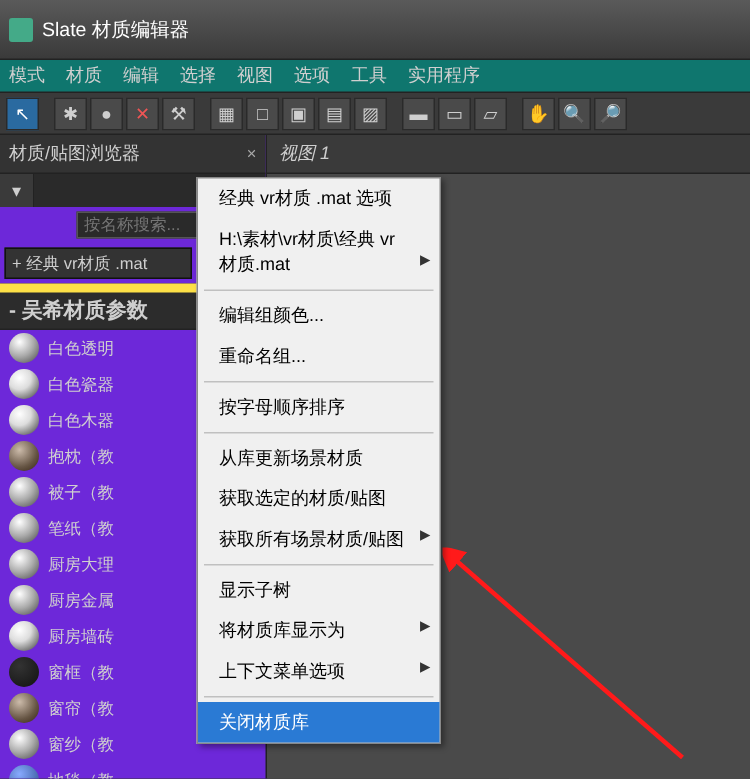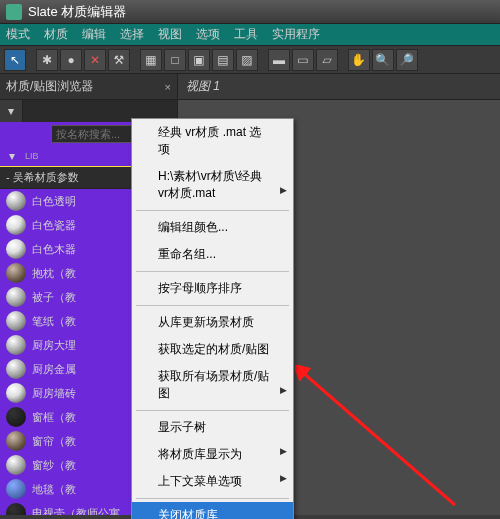--- a/index.html
+++ b/index.html
@@ -1,18 +1,18 @@
 <!DOCTYPE html>
 <html><head>
 <meta charset="utf-8">
 <style>
   * { margin: 0; padding: 0; box-sizing: border-box; }
   body { font-family: "Microsoft YaHei", sans-serif; font-size: 12px; background: #3a3a3a; color: #cfcfcf; width: 500px; height: 519px; overflow: hidden; position: relative; }
   
-  .title-bar { background: linear-gradient(#5a5a5a, #3a3a3a); height: 24px; display: flex; align-items: center; padding: 0 6px; border-bottom: 1px solid #222; }
+  .title-bar { background: linear-gradient(#5a5a5a, #3a3a3a); height: 40px; display: flex; align-items: center; padding: 0 6px; border-bottom: 1px solid #222; }
   .title-bar .icon { width: 16px; height: 16px; background: #4a8; border-radius: 2px; margin-right: 6px; }
   .title-bar .txt { color: #fff; font-size: 13px; }
 
   .menu-bar { background: #0f766e; height: 22px; display: flex; align-items: center; padding: 0 6px; gap: 14px; border-bottom: 1px solid #222; }
   .menu-bar span { color: #cfcfcf; cursor: default; }
 
   .toolbar { background: #3a3a3a; height: 28px; display: flex; align-items: center; padding: 0 4px; gap: 2px; border-bottom: 1px solid #222; }
   .tool-btn { width: 22px; height: 22px; background: #4a4a4a; border: 1px solid #2a2a2a; display: flex; align-items: center; justify-content: center; }
   .tool-btn.sel { background: #2a6aa0; }
   .tool-sep { width: 6px; }
@@ -26,39 +26,39 @@
   .tab { padding: 4px 8px; background: #3a3a3a; border-right: 1px solid #222; }
 
   .search { padding: 3px; display: flex; margin-left: 48px; }
   .search input { flex: 1; background: #2a2a2a; border: 1px solid #555; color: #aaa; padding: 2px 4px; font-size: 11px; }
 
   .mat-select { padding: 3px; display: flex; align-items: center; gap: 4px; }
   .mat-select .val { flex: 1; background: #333; border: 1px solid #111; padding: 2px 4px; font-size: 11px; }
   .mat-select .dd { width: 18px; text-align: center; }
   .mat-select .r { width: 20px; font-size: 9px; color: #aaa; }
 
-  .group-hdr { background: #2c2c2c; padding: 3px 6px; font-size: 11px; border-top: 1px solid #fde047; border-bottom: 1px solid #222; }
+  .group-hdr { background: #2c2c2c; padding: 3px 6px; font-size: 14px; border-top: 6px solid #fde047; border-bottom: 1px solid #222; font-weight: bold; }
 
   .mat-list { overflow: hidden; }
   .mat-item { display: flex; align-items: center; padding: 2px 6px; gap: 6px; }
   .mat-item .thumb { width: 20px; height: 20px; border-radius: 50%; background: radial-gradient(circle at 35% 30%, #fff, #666 60%, #222); flex-shrink: 0; }
   .mat-item .thumb.c2 { background: radial-gradient(circle at 35% 30%, #fff, #ddd 40%, #888 70%, #333); }
   .mat-item .thumb.c3 { background: radial-gradient(circle at 35% 30%, #cba, #654 60%, #321); }
   .mat-item .thumb.c4 { background: radial-gradient(circle at 35% 30%, #fff, #aaa 50%, #444); }
   .mat-item .thumb.c5 { background: radial-gradient(circle at 35% 30%, #333, #111); }
   .mat-item .thumb.c7 { background: radial-gradient(circle at 35% 30%, #8af, #46a 70%, #234); }
   .mat-item .lbl { font-size: 11px; color: #cfcfcf; white-space: nowrap; overflow: hidden; }
 
   .view-panel { flex: 1; background: #4a4a4a; display: flex; flex-direction: column; gap: 27px; }
   .view-hdr { padding: 4px 8px; background: #3a3a3a; border-bottom: 1px solid #222; font-style: italic; }
   .view-body { flex: 1; background: #4a4a4a; }
 
   
   .ctx-menu { position: absolute; left: 131px; top: 118px; width: 163px; background: #f0f0f0; border: 1px solid #888; box-shadow: 2px 2px 4px rgba(0,0,0,.4); color: #000; font-size: 12px; z-index: 10; }
-  .ctx-item { padding: 5px 20px 5px 26px; position: relative; cursor: default; }
+  .ctx-item { padding: 5px 20px 5px 14px; position: relative; cursor: default; }
   .ctx-item.arrow::after { content: "▶"; position: absolute; right: 6px; font-size: 9px; color: #333; }
   .ctx-item.hl { background: #2a7ad4; color: #fff; }
   .ctx-sep { height: 1px; background: #c0c0c0; margin: 3px 4px; }
 
   .red-arrow { position: absolute; left: 295px; top: 365px; pointer-events: none; }
 </style>
 </head>
 <body>
 
 <div class="title-bar">
@@ -139,20 +139,21 @@
       <span>材质/贴图浏览器</span>
       <span class="x">×</span>
     </div>
     <div class="tabs">
         <div class="tab">▾</div>
       </div>
     <div class="search">
       <input placeholder="按名称搜索..." style="">
     </div>
     <div class="mat-select">
+      <span class="val">+ 经典 vr材质 .mat</span>
       <span class="dd">▾</span>
       <span class="r">LIB</span>
     </div>
     <div class="group-hdr">- 吴希材质参数</div>
     <div class="mat-list" id="mat-list">
         <div class="mat-item">
           <span class="thumb c4"></span>
           <span class="lbl">白色透明</span>
         </div>
         <div class="mat-item">

